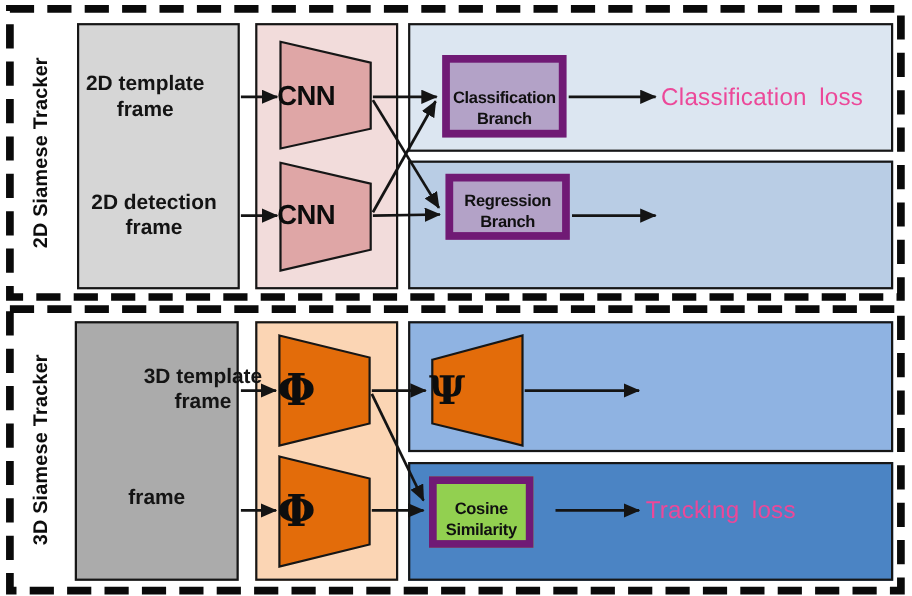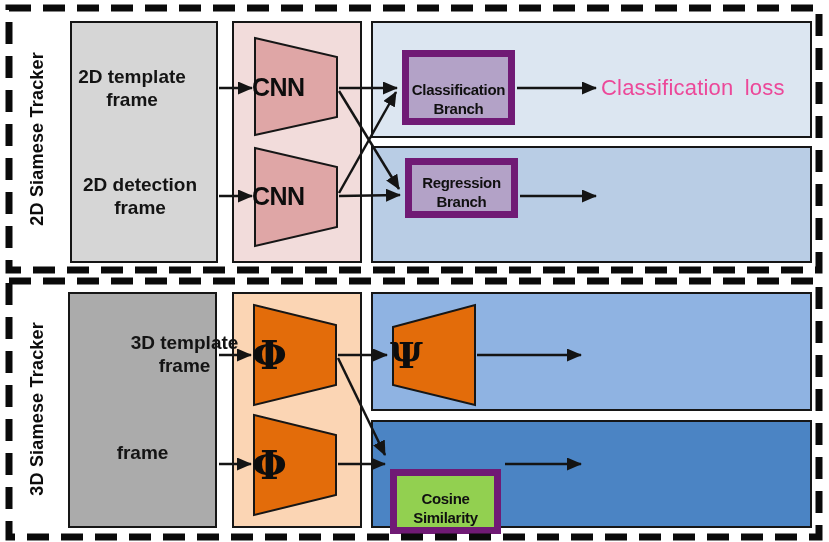--- a/index.html
+++ b/index.html
@@ -31,21 +31,21 @@
   .phi-panel{left:232px;top:292px;width:130px;height:236px;background:var(--peach-panel);}
   .comp-panel{left:371px;top:292px;width:441px;height:119px;background:var(--blue-comp);}
   .track-panel{left:371px;top:420px;width:441px;height:108px;background:var(--blue-track);}
   .small-box{
     position:absolute;box-sizing:border-box;border:7px solid #701a75;z-index:2;
     display:flex;flex-direction:column;align-items:center;justify-content:flex-end;
     font-weight:bold;font-size:15px;line-height:19px;letter-spacing:-0.3px;text-align:center;color:#101010;
   }
   .cls-branch{left:402px;top:50px;width:113px;height:75px;background:var(--purple-box);}
   .reg-branch{left:405px;top:158px;width:113px;height:60px;background:var(--purple-box);}
-  .cos-box{left:390px;top:433px;width:111px;height:65px;background:var(--green-box);margin-top:36px;}
+  .cos-box{left:390px;top:433px;width:95px;height:65px;background:var(--green-box);}
   svg.overlay{position:absolute;left:0;top:0;z-index:5;pointer-events:none;}
   .vlabel{position:absolute;left:14px;width:46px;display:flex;align-items:center;justify-content:center;z-index:10;}
   .vlabel span{
     writing-mode:vertical-rl;transform:rotate(180deg);
     font-weight:bold;font-size:18px;letter-spacing:0.2px;white-space:nowrap;color:#0d0d0d;
   }
   .vl-2d{top:10px;height:258px;}
   .vl-3d{top:283px;height:252px;}
   .input-label{
     position:absolute;z-index:10;text-align:center;font-weight:bold;font-size:19px;line-height:23px;color:#141414;
@@ -156,14 +156,15 @@
     <span style="display:block">frame</span>
   </div>
 
   <div class="enc-label cnn1">CNN</div>
   <div class="enc-label cnn2">CNN</div>
   <div class="enc-label greek phi1">Φ</div>
   <div class="enc-label greek phi2">Φ</div>
   <div class="enc-label greek psi">Ψ</div>
 
   <div class="loss loss-cls">Classification loss</div>
+  <div class="loss loss-track">Tracking loss</div>
 
 </div>
 
 </body></html>

